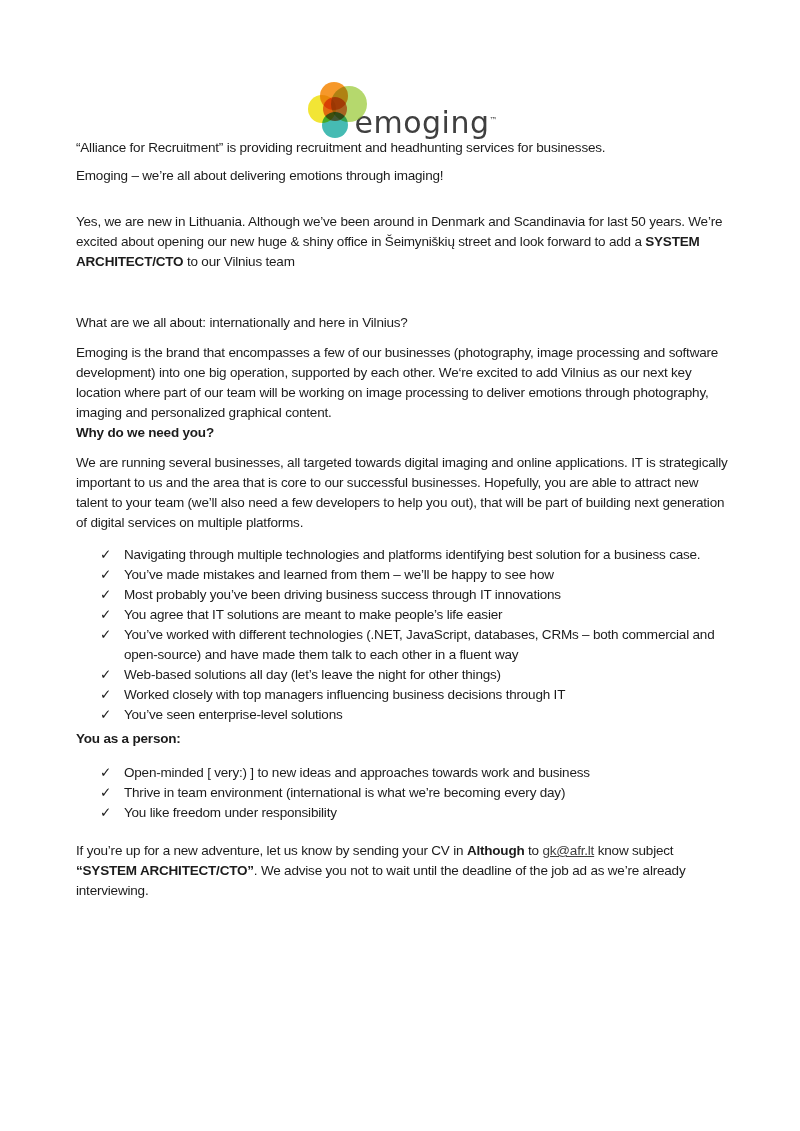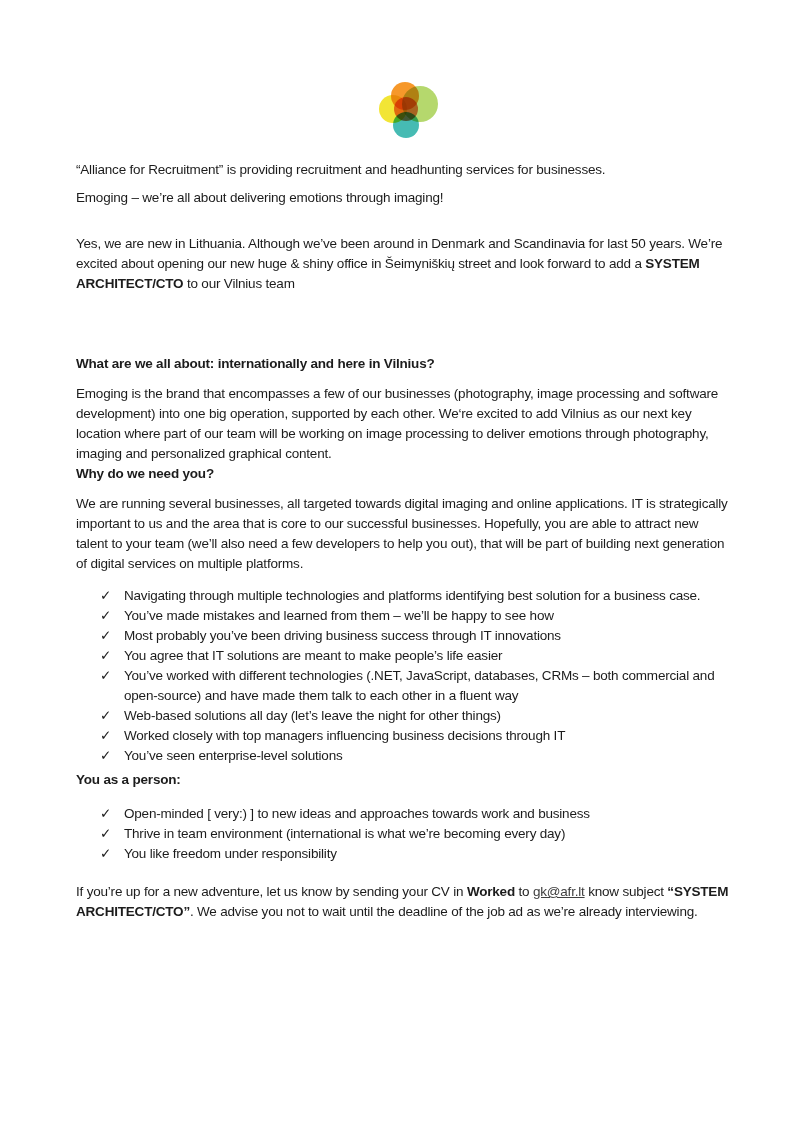--- a/index.html
+++ b/index.html
@@ -58,24 +58,24 @@
   .logo-tm {
     font-size: 8px;
     letter-spacing: 0;
     vertical-align: top;
     position: relative;
     top: -2px;
     color: #3f3f3f;
   }
 
   
-  .p-intro     { margin-top: 22px; }
+  .p-intro     { }
   .p-tagline   { margin-top: 8px; }
   .p-lithuania { margin-top: 26px; }
-  .h-about     { margin-top: 60px; font-weight: bold; }
+  .h-about     { margin-top: 41px; font-weight: normal; }
   .p-about     { margin-top: 10px; }
   .h-why       { font-weight: bold; }
   .p-why       { margin-top: 10px; }
   .h-seen      { margin-top: 38px; font-weight: bold; }
   .h-person    { margin-top: 4px; font-weight: bold; }
   .p-closing   { margin-top: 18px; }
 
   ul.checklist {
     list-style: none;
     margin: 12px 0 0 0;
@@ -107,20 +107,21 @@
 <div class="page">
 
   <div class="logo-row">
     <div class="logo-circles">
       <span class="c c-green" style="background:#9CCB3C"></span>
       <span class="c c-orange" style="background:#F6921E"></span>
       <span class="c c-yellow" style="background:#F2E42A"></span>
       <span class="c c-red" style="background:#E8541D"></span>
       <span class="c c-teal" style="background:#31B4AB"></span>
     </div>
+    <div class="logo-wordmark"><span>emoging</span><span class="logo-tm">™</span></div>
   </div>
 
   <div class="content">
 
     <p class="p-intro"><span>“Alliance for Recruitment” is providing recruitment and headhunting services for businesses.</span><br></p>
 
     <p class="p-tagline">Emoging – we’re all about delivering emotions through imaging!</p>
 
     <p class="p-lithuania"><span>Yes, we are new in Lithuania. Although we’ve been around in Denmark and Scandinavia for last 50 years. We’re excited about opening our new huge &amp; shiny office in Šeimyniškių street and look forward to add a </span><span class="bold">SYSTEM ARCHITECT/CTO</span><span> to our Vilnius team</span></p>
 
@@ -185,16 +186,16 @@
           <span class="check-mark">✓</span>
           <span class="check-text">Thrive in team environment (international is what we’re becoming every day)</span>
         </li>
 
         <li>
           <span class="check-mark">✓</span>
           <span class="check-text">You like freedom under responsibility</span>
         </li>
       </ul>
 
-    <p class="p-closing"><span>If you’re up for a new adventure, let us know by sending your CV in </span><span class="bold">Worked</span><span> to </span><a href="#" class="email-link">gk@afr.lt</a><span> know subject </span><span class="bold">“SYSTEM ARCHITECT/CTO”</span><span>. We advise you not to wait until the deadline of the job ad as we’re already interviewing.</span></p>
+    <p class="p-closing"><span>If you’re up for a new adventure, let us know by sending your CV in </span><span class="bold">Although</span><span> to </span><a href="#" class="email-link">gk@afr.lt</a><span> know subject </span><span class="bold">“SYSTEM ARCHITECT/CTO”</span><span>. We advise you not to wait until the deadline of the job ad as we’re already interviewing.</span></p>
 
   </div>
 </div>
 
 </body></html>

